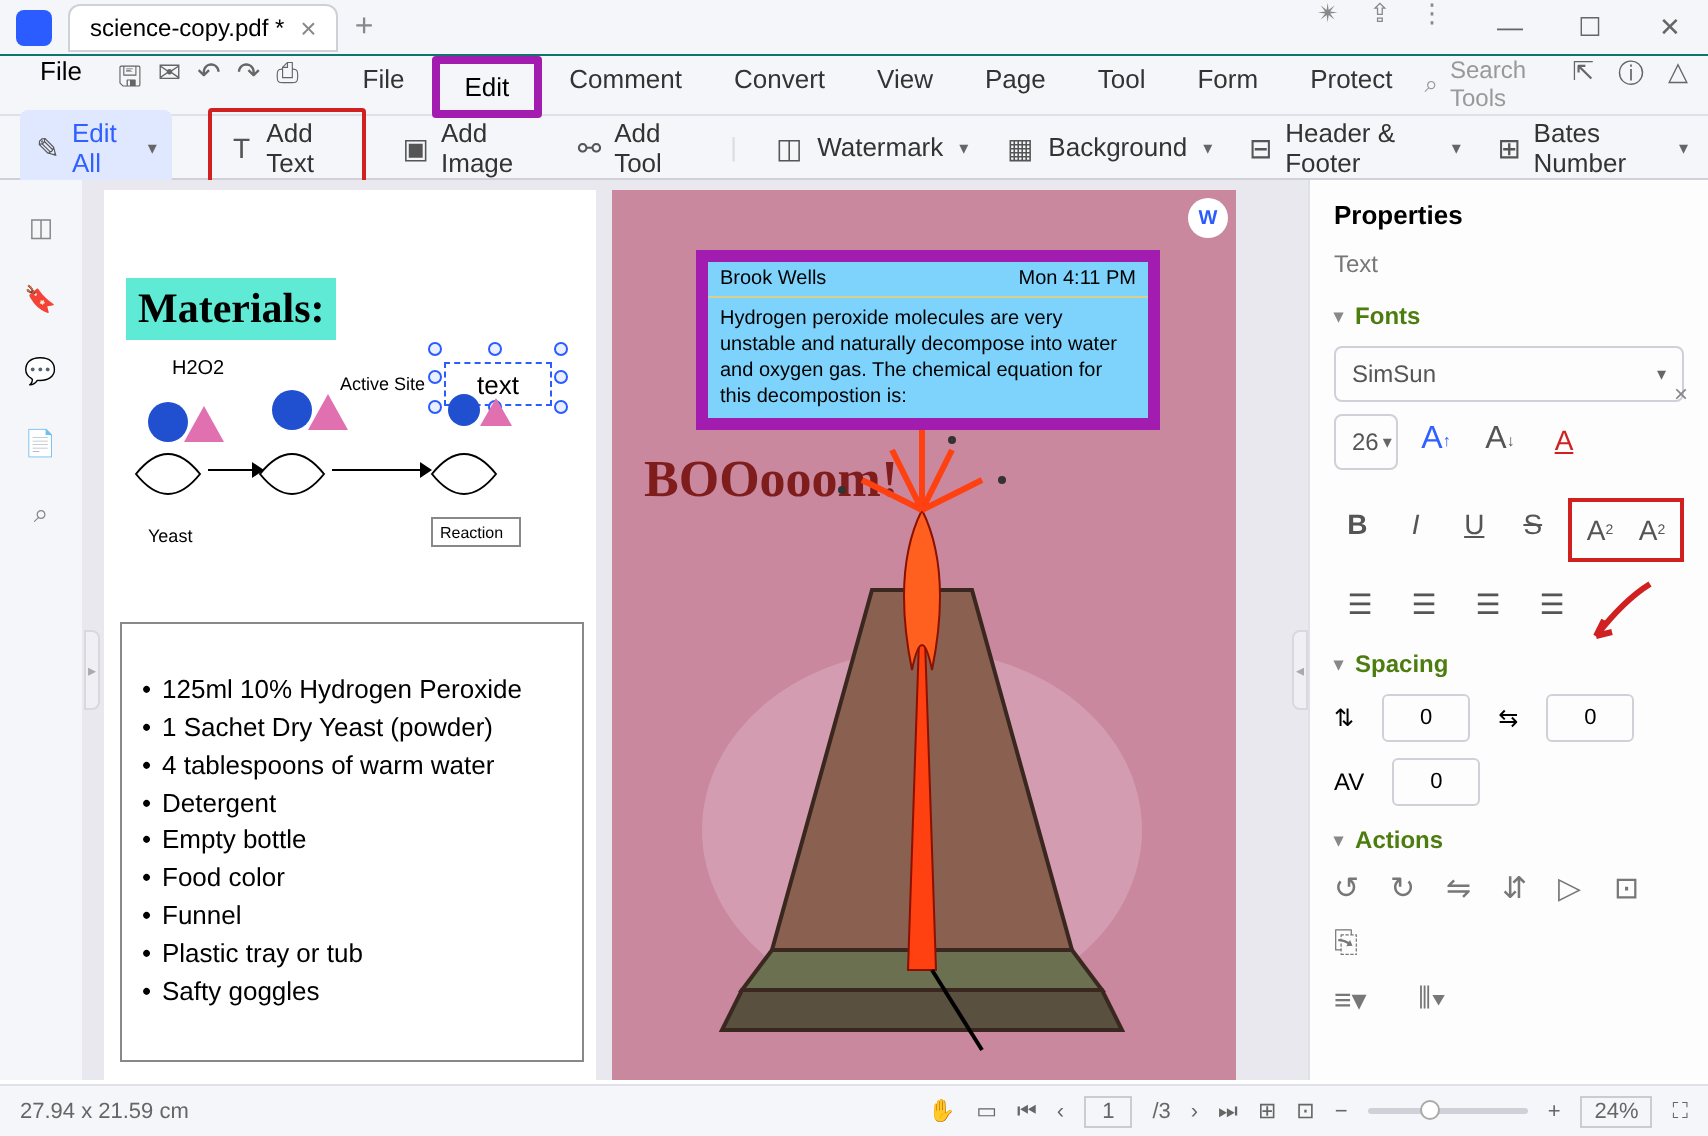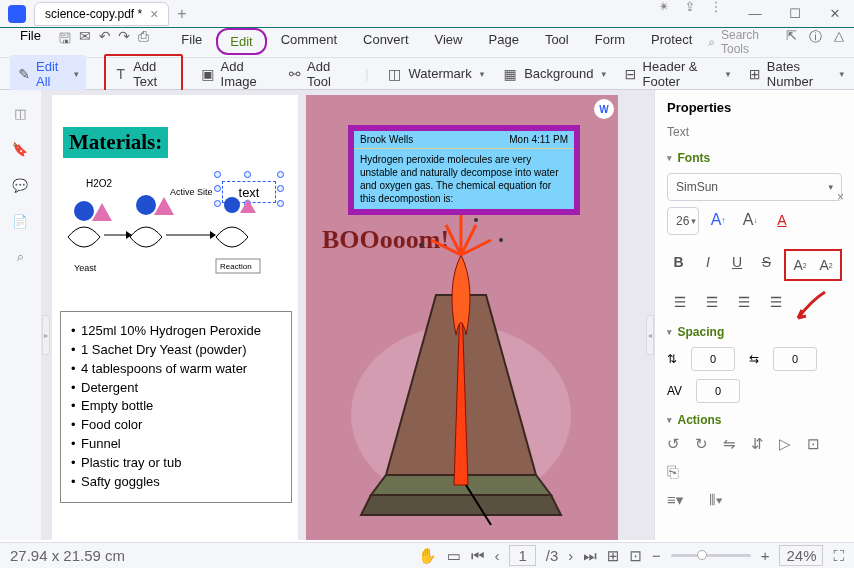--- a/index.html
+++ b/index.html
@@ -12,42 +12,42 @@
 .winbtns{margin-left:auto;display:flex;gap:2px}
 .winbtns span{width:38px;height:30px;display:flex;align-items:center;justify-content:center;font-size:13px;color:#666}
 .ai-icons{display:flex;gap:10px;margin-right:10px}
 .ai-icons span{width:16px;height:16px;color:#888}
 .menubar{height:30px;background:#f5f6fa;display:flex;align-items:flex-start;padding:0 10px;gap:4px;border-bottom:1px solid #e0e0e8}
 .file-label{padding:0 10px;font-size:13px}
 .qat{display:flex;gap:8px;margin-left:4px;color:#666}
 .qat span{font-size:14px}
 .menus{display:flex;gap:2px;margin-left:16px}
 .menu{padding:4px 12px;font-size:13px;color:#333}
-.menu.active{color:#4d7c0f;border:2px solid #a21caf;border-radius:12px}
+.menu.active{color:#000000;border:4px solid #a21caf;border-radius:2px}
 .searchbox{margin-left:auto;display:flex;align-items:center;gap:6px;color:#999;font-size:12px}
 .menubar-right{display:flex;gap:12px;margin-left:14px;color:#666}
 .toolbar{height:32px;background:#f5f6fa;display:flex;align-items:center;padding:0 10px;gap:18px;border-bottom:1px solid #d0d0d8}
 .tbtn{display:flex;align-items:center;gap:6px;font-size:13px;color:#333}
 .tbtn.edit-all{background:#e0e8ff;color:#3060ff;padding:4px 8px;border-radius:4px}
 .tbtn.add-text{border:2px solid #d02020;padding:3px 8px;border-radius:2px}
 .ticon{width:16px;height:16px;display:inline-flex;align-items:center;justify-content:center;font-size:14px;color:#555}
 .arrow{font-size:9px;color:#666;margin-left:2px}
 .main{display:flex;height:calc(100% - 92px - 26px);position:relative}
 .leftbar{width:42px;background:#f5f6fa;display:flex;flex-direction:column;align-items:center;gap:18px;padding-top:14px;border-right:1px solid #e8e8ee}
 .leftbar span{width:18px;height:18px;color:#888;display:flex;align-items:center;justify-content:center}
 .canvas{flex:1;background:#e8e8ee;position:relative;overflow:hidden}
 .pages{display:flex;gap:8px;position:absolute;top:5px;left:10px}
 .page-left{width:246px;height:520px;background:#fff;position:relative}
 .page-right{width:312px;height:520px;background:#c9889d;position:relative}
-.materials{position:absolute;top:32px;left:11px;background:#14b8a6;padding:3px 6px;font-size:21px;font-weight:bold;font-family:Georgia,serif}
+.materials{position:absolute;top:44px;left:11px;background:#5eead4;padding:3px 6px;font-size:21px;font-weight:bold;font-family:Georgia,serif}
 .text-edit{position:absolute;top:86px;left:170px;width:54px;height:22px;border:1px dashed #2a5cff;background:#fff;display:flex;align-items:center;justify-content:center;font-size:13px;font-family:serif}
 .handles{position:absolute}
 .handle{position:absolute;width:7px;height:7px;border:1px solid #2a5cff;background:#eaf0ff;border-radius:50%}
 .diagram{position:absolute;top:80px;left:8px;width:232px;height:100px}
-.materials-list{position:absolute;top:216px;left:8px;width:232px;border:1px solid #888;padding:10px 8px;font-size:13px;line-height:1.45}
+.materials-list{position:absolute;top:216px;left:8px;width:232px;border:1px solid #888;padding:24px 8px;font-size:13px;line-height:1.45}
 .materials-list li{list-style:none;padding-left:12px;position:relative}
 .materials-list li:before{content:"•";position:absolute;left:2px}
 .note{position:absolute;top:30px;left:42px;width:232px;background:#7dd3fc;border:6px solid #a21caf;font-size:10px}
 .note-header{display:flex;justify-content:space-between;padding:3px 6px;border-bottom:1px solid #d8d090}
 .note-body{padding:4px 6px;line-height:1.3}
 .word-badge{position:absolute;top:4px;right:4px;width:20px;height:20px;background:#fff;border-radius:50%;display:flex;align-items:center;justify-content:center;color:#2a5cff;font-size:10px;font-weight:bold}
 .boom{position:absolute;top:130px;left:16px;font-size:26px;font-weight:bold;color:#7f1d1d;font-family:Liberation Serif, serif}
 .volcano{position:absolute;top:120px;left:20px;width:270px;height:340px}
 .props{width:200px;background:#fdfdfe;border-left:1px solid #e0e0e8;padding:10px 12px;font-size:12px;overflow:hidden}
 .props h3{font-size:13px;font-weight:600;margin-bottom:10px}
@@ -59,21 +59,21 @@
 .psection.open:before{content:"▾"}
 .sel{height:28px;border:1px solid #d0d0d8;border-radius:4px;padding:0 8px;display:flex;align-items:center;justify-content:space-between;font-size:12px;color:#555;margin-bottom:6px}
 .frow{display:flex;gap:6px;margin-bottom:8px}
 .fbtn{width:26px;height:26px;display:flex;align-items:center;justify-content:center;color:#555;font-size:14px;border-radius:3px}
 .fbtn.lg{font-size:16px}
 .sup-box{border:2px solid #d02020;display:flex;padding:1px}
 .sp-row{display:flex;gap:14px;align-items:center;margin-bottom:8px}
 .sp-input{width:44px;height:24px;border:1px solid #d0d0d8;border-radius:3px;font-size:11px;text-align:center;display:flex;align-items:center;justify-content:center}
 .act-row{display:flex;gap:10px;flex-wrap:wrap}
 .act-row span{width:18px;height:18px;color:#777;font-size:15px}
-.statusbar{position:absolute;bottom:0;left:0;right:0;height:26px;background:#f5f6fa;border-top:1px solid #e0e0e8;display:flex;align-items:center;padding:0 10px;font-size:15px;color:#666}
+.statusbar{position:absolute;bottom:0;left:0;right:0;height:26px;background:#f5f6fa;border-top:1px solid #e0e0e8;display:flex;align-items:center;padding:0 10px;font-size:11px;color:#666}
 .sb-right{margin-left:auto;display:flex;align-items:center;gap:10px}
 .zoom-slider{width:80px;height:3px;background:#d0d0d8;border-radius:2px;position:relative}
 .zoom-thumb{position:absolute;left:26px;top:-4px;width:10px;height:10px;background:#fff;border:1px solid #aaa;border-radius:50%}
 .handle-tray{position:absolute;left:0;top:50%;width:8px;height:40px;background:#f0f0f4;border:1px solid #d8d8de;border-radius:0 4px 4px 0;display:flex;align-items:center;justify-content:center;color:#aaa;font-size:8px}
 .handle-tray.right{left:auto;right:0;border-radius:4px 0 0 4px}
 .red-arrow{position:absolute;width:40px;height:35px;pointer-events:none}
 </style>
 </head>
 <body>
 

